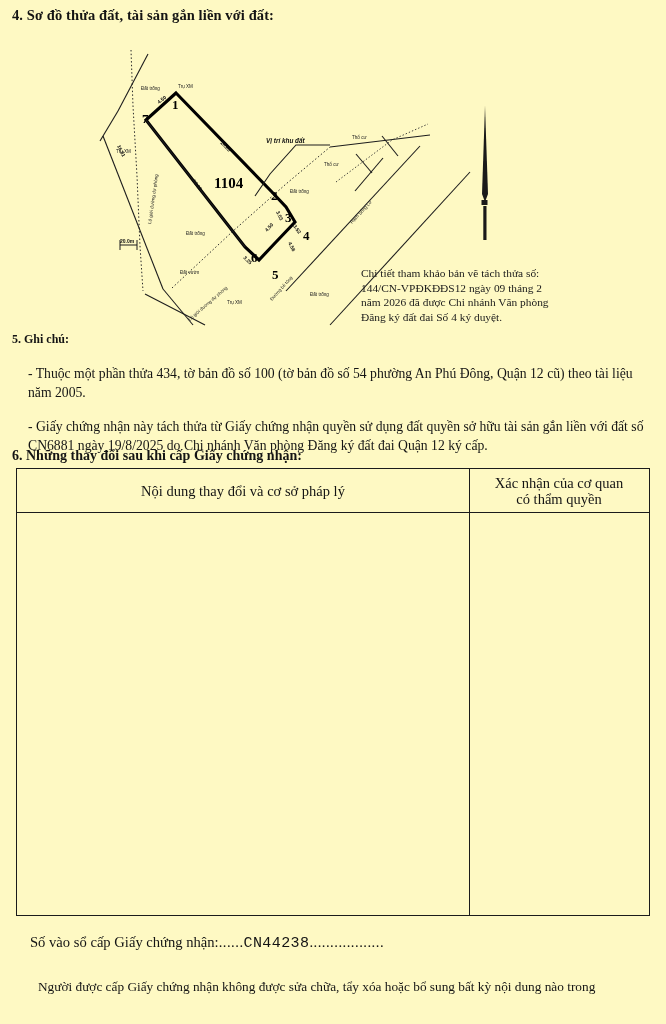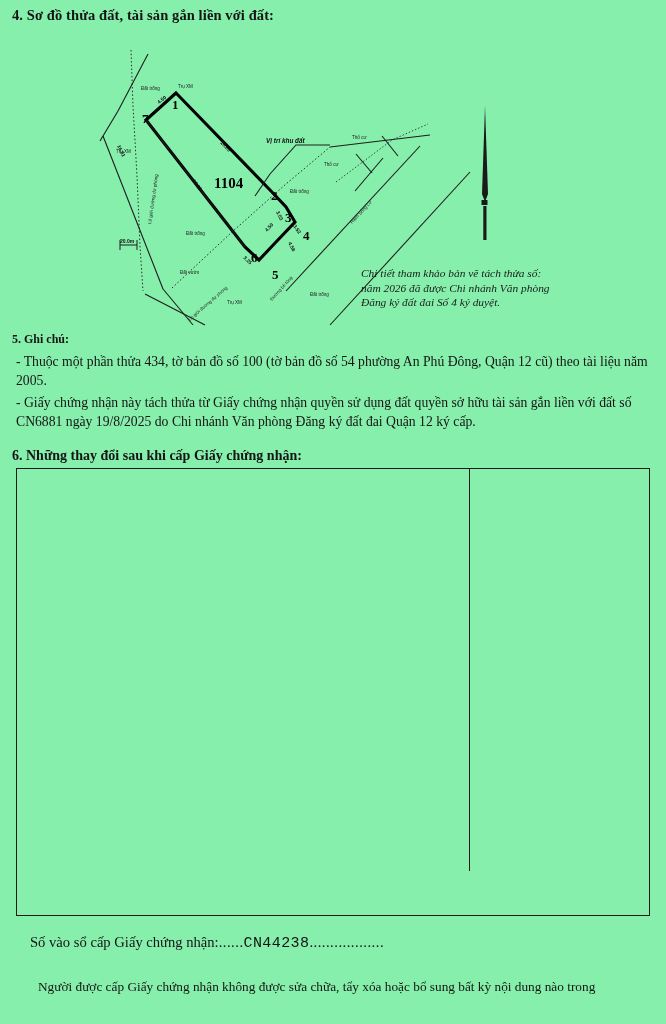--- a/index.html
+++ b/index.html
@@ -11,21 +11,21 @@
     width: 666px;
     height: 1024px;
     position: relative;
     font-family: "Liberation Serif", serif;
     color: #141414;
     overflow: hidden;
   }
   .page {
     position: absolute;
     inset: 0;
-    background: #86efac;
+    background: #fef9c3;
   }
 
   
   .sec4-heading {
     position: absolute;
     left: 12px;
     top: 7px;
     font-size: 14.5px;
     font-weight: bold;
     letter-spacing: .1px;
@@ -53,40 +53,40 @@
   .ref-note {
     position: absolute;
     left: 361px;
     top: 230px;
     width: 245px;
     font-size: 11.4px;
     line-height: 14.6px;
     font-family: "Liberation Serif", serif;
     color: #1a1a1a;
   }
-  .ref-note div { white-space: nowrap; font-style: italic; }
+  .ref-note div { white-space: nowrap; }
 
   
   .sec5-heading {
     position: absolute;
     left: 12px;
     top: 332px;
     font-size: 12px;
     font-weight: bold;
   }
   .sec5-body {
     position: absolute;
     left: 12px;
     top: 349px;
     width: 648px;
     font-size: 13.7px;
     line-height: 18.6px;
     text-align: left;
   }
-  .sec5-body p { margin: 4px; }
+  .sec5-body p { margin: 16px; }
 
   
   .sec6-heading {
     position: absolute;
     left: 12px;
     top: 448px;
     font-size: 14px;
     font-weight: bold;
   }
   .changes-table {
@@ -291,34 +291,43 @@
     </svg>
 
     <svg class="north-arrow" viewBox="0 0 30 140">
       <polygon points="15,4 18,92 15,100 12,92" fill="#1a1a1a"></polygon>
       <rect x="13.3" y="104" width="3.2" height="34" fill="#1a1a1a"></rect>
       <rect x="11.5" y="98" width="6" height="5" fill="#1a1a1a"></rect>
     </svg>
 
     <div class="ref-note">
       <div>Chi tiết tham khảo bản vẽ tách thửa số:</div>
+      <div>144/CN-VPĐKĐĐS12 ngày 09 tháng 2</div>
       <div>năm 2026 đã được Chi nhánh Văn phòng</div>
       <div>Đăng ký đất đai Số 4 ký duyệt.</div>
     </div>
   </div>
 
   <div class="sec5-heading">5. Ghi chú:</div>
   <div class="sec5-body">
     <p>- Thuộc một phần thửa 434, tờ bản đồ số 100 (tờ bản đồ số 54 phường An Phú Đông, Quận 12 cũ) theo tài liệu năm 2005.</p>
     <p>- Giấy chứng nhận này tách thửa từ Giấy chứng nhận quyền sử dụng đất quyền sở hữu tài sản gắn liền với đất số CN6881 ngày 19/8/2025 do Chi nhánh Văn phòng Đăng ký đất đai Quận 12 ký cấp.</p>
   </div>
 
   <div class="sec6-heading">6. Những thay đổi sau khi cấp Giấy chứng nhận:</div>
 
   <div class="changes-table">
+    <div class="tbl-head">
+      <div class="th-left">Nội dung thay đổi và cơ sở pháp lý</div>
+      <div class="tbl-vline"></div>
+      <div class="th-right">
+        <span>Xác nhận của cơ quan</span>
+        <span>có thẩm quyền</span>
+      </div>
+    </div>
     <div class="tbl-body">
       <div class="tbl-vline"></div>
     </div>
   </div>
 
 
   <div class="cert-line">
     <span>Số vào sổ cấp Giấy chứng nhận:</span><span class="cert-dots">......</span><span class="cert-value">CN44238</span><span class="cert-dots">..................</span>
   </div>
 

